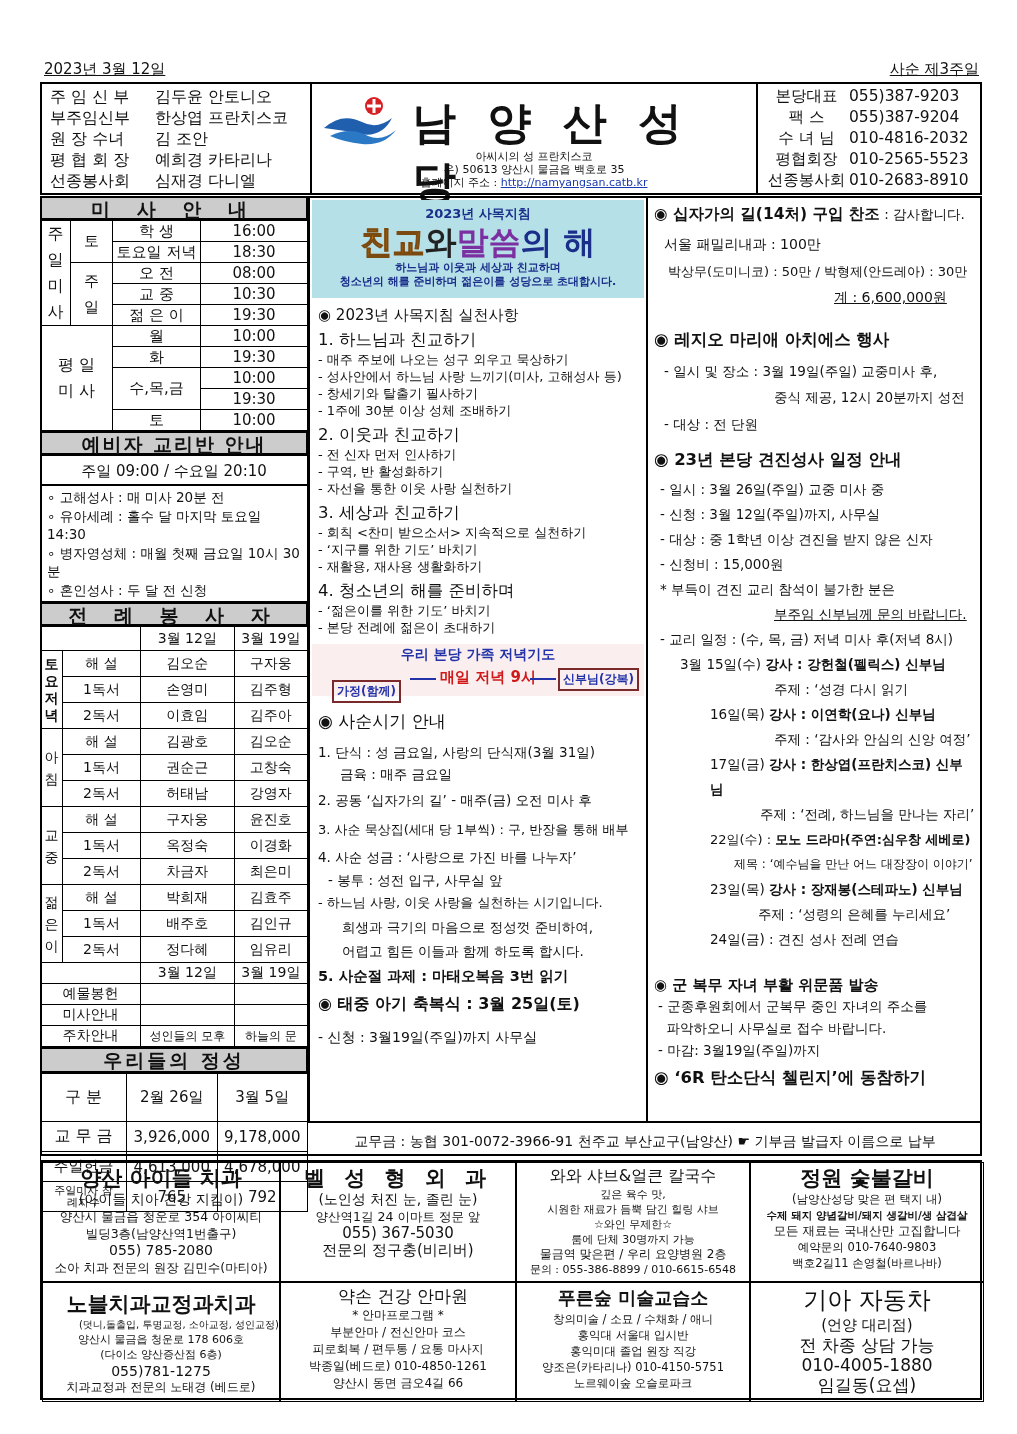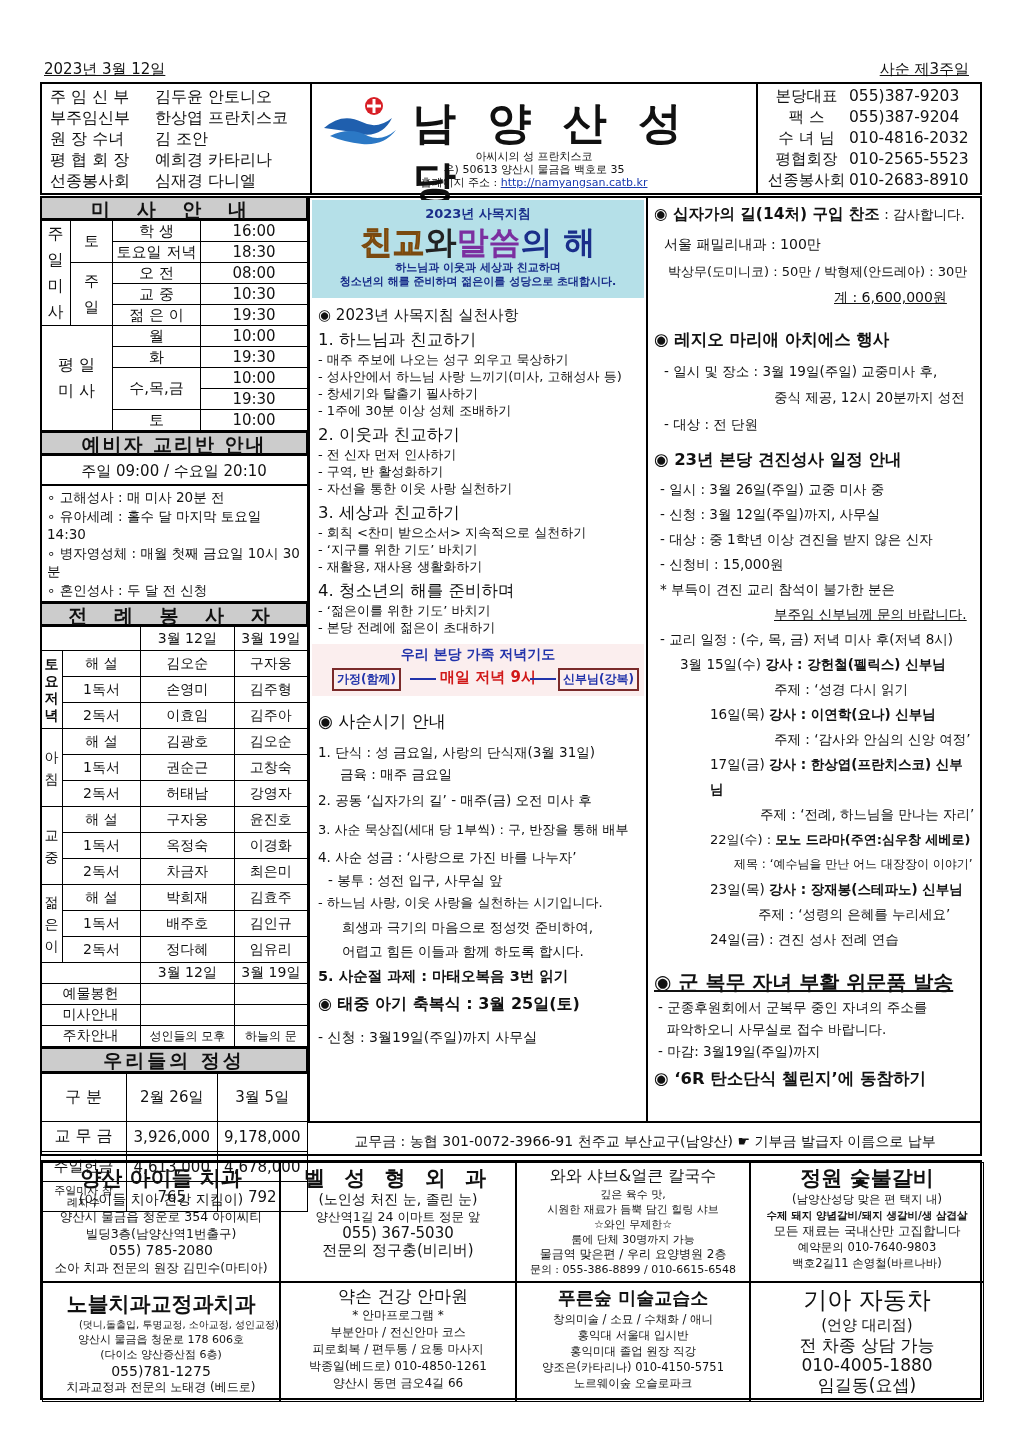--- a/index.html
+++ b/index.html
@@ -31,21 +31,21 @@
 .bank{left:308px;top:1121px;width:674px;height:37px;border-top:2px solid #000;font-size:14px;line-height:37px;text-align:center;}
 .ads{left:40px;top:1160px;width:942px;height:240px;border:2px solid #000;display:grid;grid-template-columns:238px 236px 234px 234px;grid-template-rows:120px 120px;}
 .ad{border:1.5px solid #000;text-align:center;font-size:12.5px;line-height:17px;padding-top:2px;overflow:hidden;}
 .ad .big{font-size:21px;font-weight:bold;line-height:26px;}
 .u{text-decoration:underline;}
 </style>
 </head>
 <body>
 
 <div class="abs topline u" style="left:44px;">2023년 3월 12일</div>
-<div class="abs topline u" style="right:48px;">사순 제3주일</div>
+<div class="abs topline u" style="right:38px;">사순 제3주일</div>
 
 <div class="abs hdr">
   <div class="hdr-left">
     <div class="row">
         <span class="k">주 임 신 부</span>
         <span>김두윤 안토니오</span>
       </div>
     <div class="row">
         <span class="k">부주임신부</span>
         <span>한상엽 프란치스코</span>
@@ -303,21 +303,21 @@
     <div class="h" style="font-weight:normal;font-size:16.5px;">3. 세상과 친교하기</div>
     <div class="t" style="font-size:13px;line-height:17px;">- 회칙 &lt;찬미 받으소서&gt; 지속적으로 실천하기</div>
     <div class="t" style="font-size:13px;line-height:17px;">- ‘지구를 위한 기도’ 바치기</div>
     <div class="t" style="font-size:13px;line-height:17px;margin-bottom:5px;">- 재활용, 재사용 생활화하기</div>
     <div class="h" style="font-weight:normal;font-size:16.5px;">4. 청소년의 해를 준비하며</div>
     <div class="t" style="font-size:13px;line-height:17px;">- ‘젊은이를 위한 기도’ 바치기</div>
     <div class="t" style="font-size:13px;line-height:17px;">- 본당 전례에 젊은이 초대하기</div>
   </div>
   <div style="margin:4px 2px;background:#fbeeee;height:52px;position:relative;">
     <div style="text-align:center;font-weight:bold;color:#2233aa;font-size:14px;padding-top:2px;">우리 본당 가족 저녁기도</div>
-    <div style="position:absolute;left:20px;top:24px;border:2px solid #7a2a2a;color:#2233aa;font-weight:bold;font-size:12px;padding:1px 3px;">가정(함께)</div>
+    <div style="position:absolute;left:20px;top:36px;border:2px solid #7a2a2a;color:#2233aa;font-weight:bold;font-size:12px;padding:1px 3px;">가정(함께)</div>
     <div style="position:absolute;left:98px;top:34px;width:26px;height:2px;background:#2233aa;"></div>
     <div style="position:absolute;left:128px;top:24px;color:#d01818;font-weight:bold;font-size:15px;">매일 저녁 9시</div>
     <div style="position:absolute;left:218px;top:34px;width:26px;height:2px;background:#2233aa;"></div>
     <div style="position:absolute;left:246px;top:24px;border:2px solid #7a2a2a;color:#2233aa;font-weight:bold;font-size:12px;padding:1px 3px;">신부님(강복)</div>
   </div>
   <div style="padding:4px 8px;">
     <div style="font-size:17px;margin:6px 0 8px;">◉ 사순시기 안내</div>
     <div class="t" style="font-size:13.5px;line-height:22px;">1.  단식 : 성 금요일, 사랑의 단식재(3월 31일)</div>
     <div class="t" style="font-size:13.5px;line-height:22px;padding-left:22px;">     금육 : 매주 금요일</div>
     <div class="t" style="font-size:13.5px;line-height:30px;">2. 공동 ‘십자가의 길’ - 매주(금) 오전 미사 후</div>
@@ -355,21 +355,21 @@
     <div class="t" style="font-size:13.5px;line-height:25px;padding-left:120px;">주제 : ‘성경 다시 읽기</div>
     <div class="t" style="font-size:13.5px;line-height:25px;padding-left:56px;"><span>16일(목) </span><b>강사 : 이연학(요나) 신부님</b></div>
     <div class="t" style="font-size:13.5px;line-height:25px;padding-left:120px;">주제 : ‘감사와 안심의 신앙 여정’</div>
     <div class="t" style="font-size:13.5px;line-height:25px;padding-left:56px;"><span>17일(금) </span><b>강사 : 한상엽(프란치스코) 신부님</b></div>
     <div class="t" style="font-size:13.5px;line-height:25px;padding-left:106px;">주제 : ‘전례, 하느님을 만나는 자리’</div>
     <div class="t" style="font-size:13px;line-height:25px;padding-left:56px;"><span>22일(수) : </span><b>모노 드라마(주연:심우창 세베로)</b></div>
     <div class="t" style="font-size:12px;line-height:25px;padding-left:80px;">제목 : ‘예수님을 만난 어느 대장장이 이야기’</div>
     <div class="t" style="font-size:13.5px;line-height:25px;padding-left:56px;"><span>23일(목) </span><b>강사 : 장재봉(스테파노) 신부님</b></div>
     <div class="t" style="font-size:13.5px;line-height:25px;padding-left:104px;">주제 : ‘성령의 은혜를 누리세요’</div>
     <div class="t" style="font-size:13.5px;line-height:25px;padding-left:56px;">24일(금) : 견진 성사 전례 연습</div>
-    <div style="font-size:20px;font-weight:bold;margin-top:17px;text-decoration:underline;">◉ 군 복무 자녀 부활 위문품 발송</div>
+    <div style="font-size:15px;font-weight:bold;margin-top:24px;">◉ 군 복무 자녀 부활 위문품 발송</div>
     <div class="t" style="font-size:13.5px;line-height:22px;padding-left:4px;white-space:pre;">- 군종후원회에서 군복무 중인 자녀의 주소를</div>
     <div class="t" style="font-size:13.5px;line-height:22px;padding-left:4px;white-space:pre;">  파악하오니 사무실로 접수 바랍니다.</div>
     <div class="t" style="font-size:13.5px;line-height:22px;padding-left:4px;">- 마감: 3월19일(주일)까지</div>
     <div style="font-size:16.5px;font-weight:bold;margin-top:6px;">◉ ‘6R 탄소단식 첼린지’에 동참하기</div>
   </div>
 </div>
 
 <div class="abs bank">교무금 :  농협 301-0072-3966-91 천주교 부산교구(남양산) ☛ 기부금 발급자 이름으로 납부</div>
 
 <div class="abs ads">

